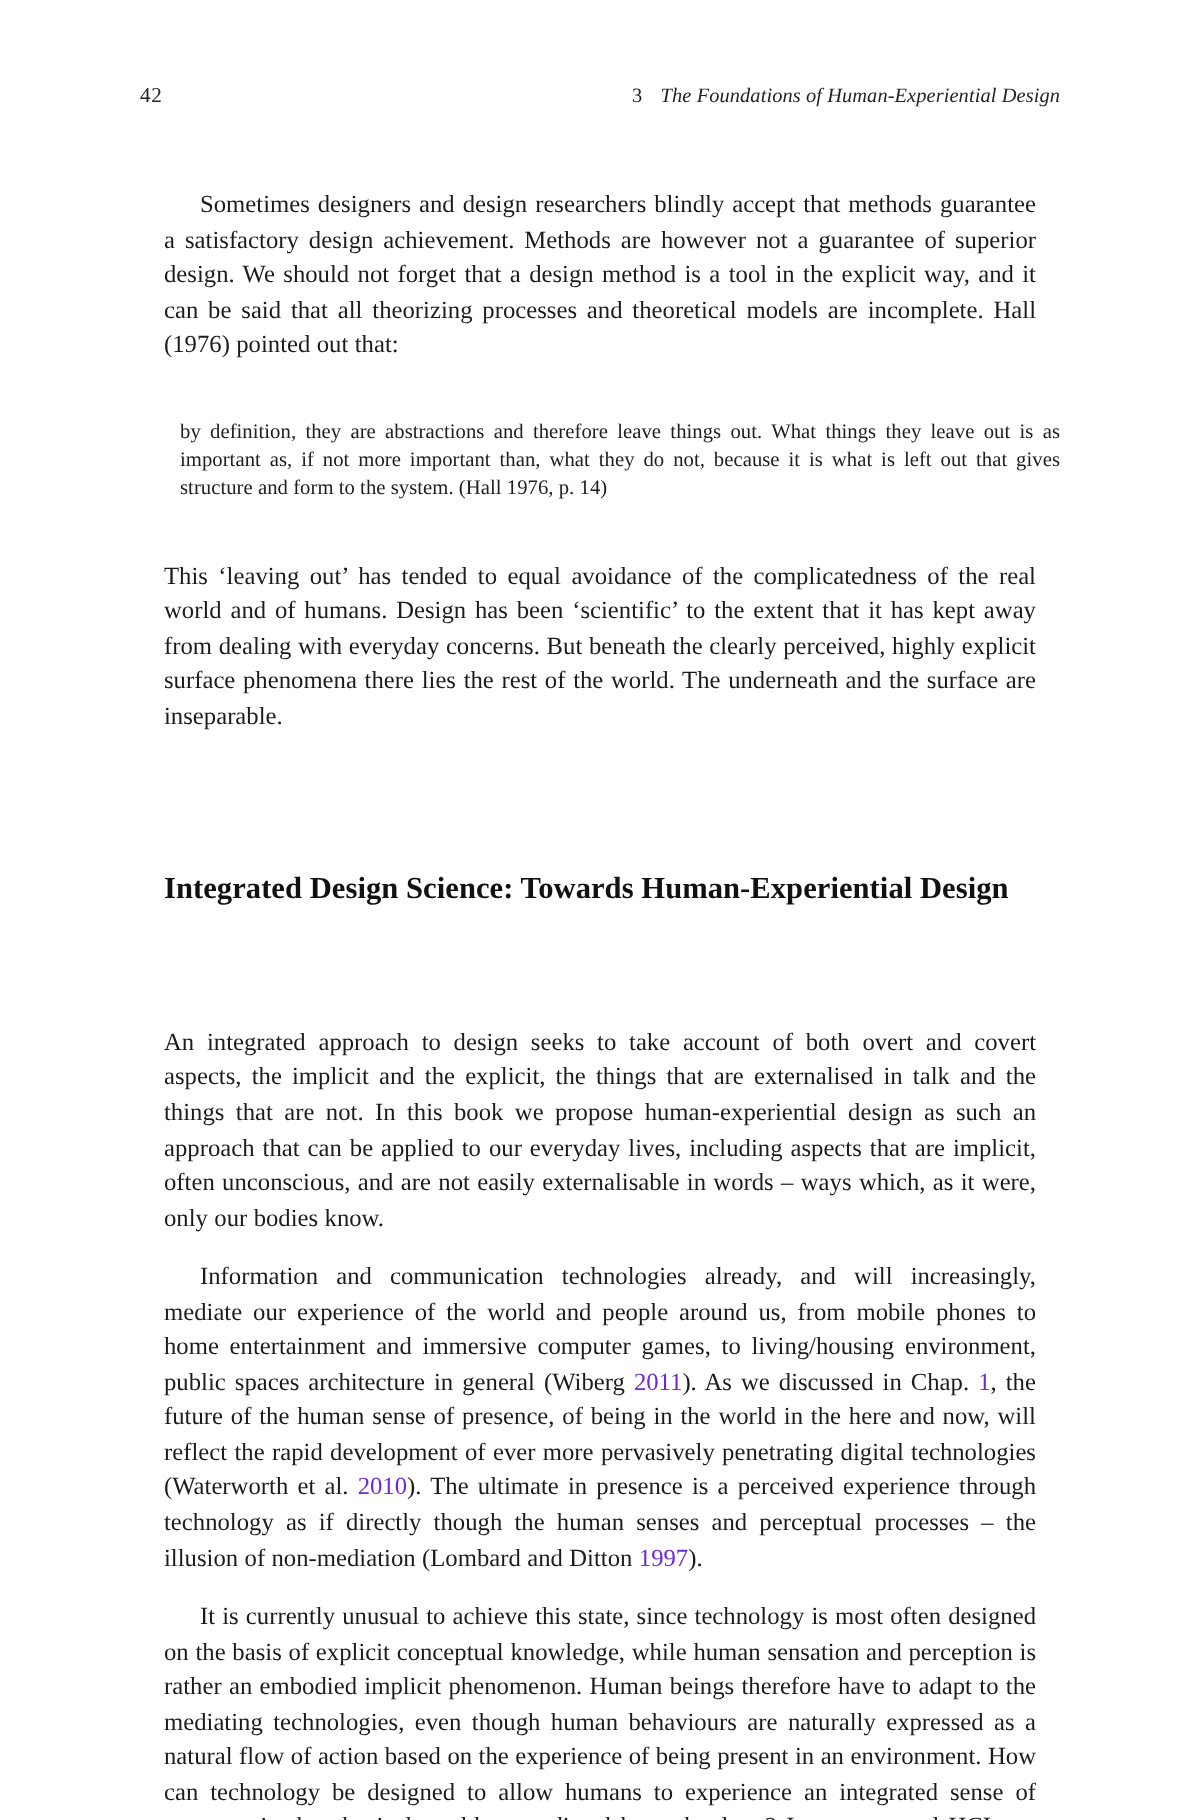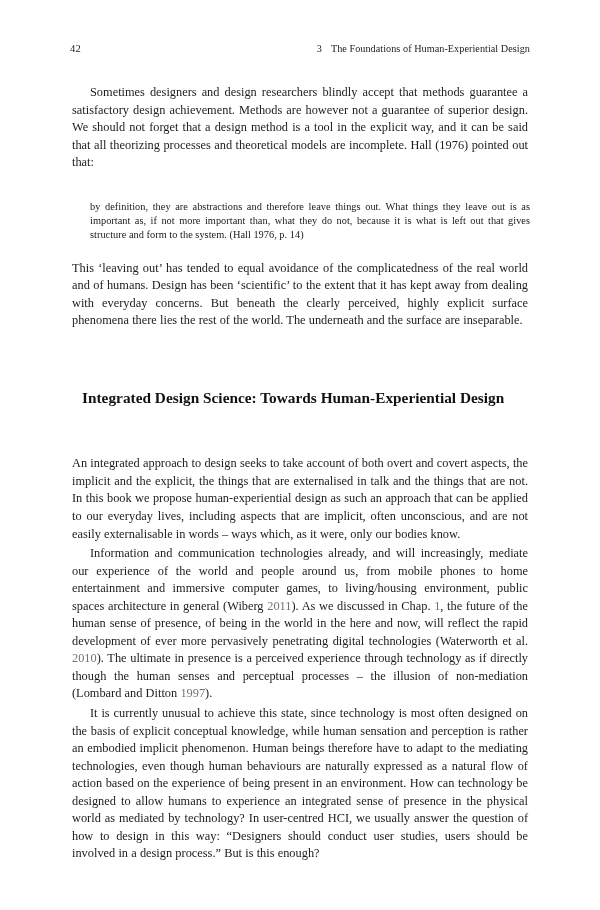--- a/index.html
+++ b/index.html
@@ -46,32 +46,33 @@
   .head-right {
     display: flex;
     align-items: baseline;
     white-space: nowrap;
   }
   .head-chapnum {
     margin-right: 9px;
   }
   .head-title {
     letter-spacing: 0.05px;
+    font-style: italic;
   }
 
   
   .content {
     position: absolute;
     top: 82px;
     left: 70px;
     width: 460px;
   }
 
   p.body-par {
-    margin: 2px;
+    margin: 12px;
     font-size: 12.35px;
     line-height: 17.55px;
     text-align: justify;
     text-justify: inter-word;
     letter-spacing: 0.005px;
     word-spacing: 0.1px;
     color: #1b1b1b;
     hyphens: none;
   }
   p.body-par.indent {
@@ -103,21 +104,21 @@
     font-weight: bold;
     letter-spacing: 0.02px;
     color: #111111;
     text-align: left;
   }
   .gap-before-head { height: 44px; }
   .gap-after-head  { height: 33px; }
 
   
   a.cite-link {
-    color: #737373;
+    color: #6d28d9;
     text-decoration: none;
   }
 </style>
 </head>
 <body>
 
 <div class="page">
 
   <div class="running-head">
     <span class="folio">42</span>

